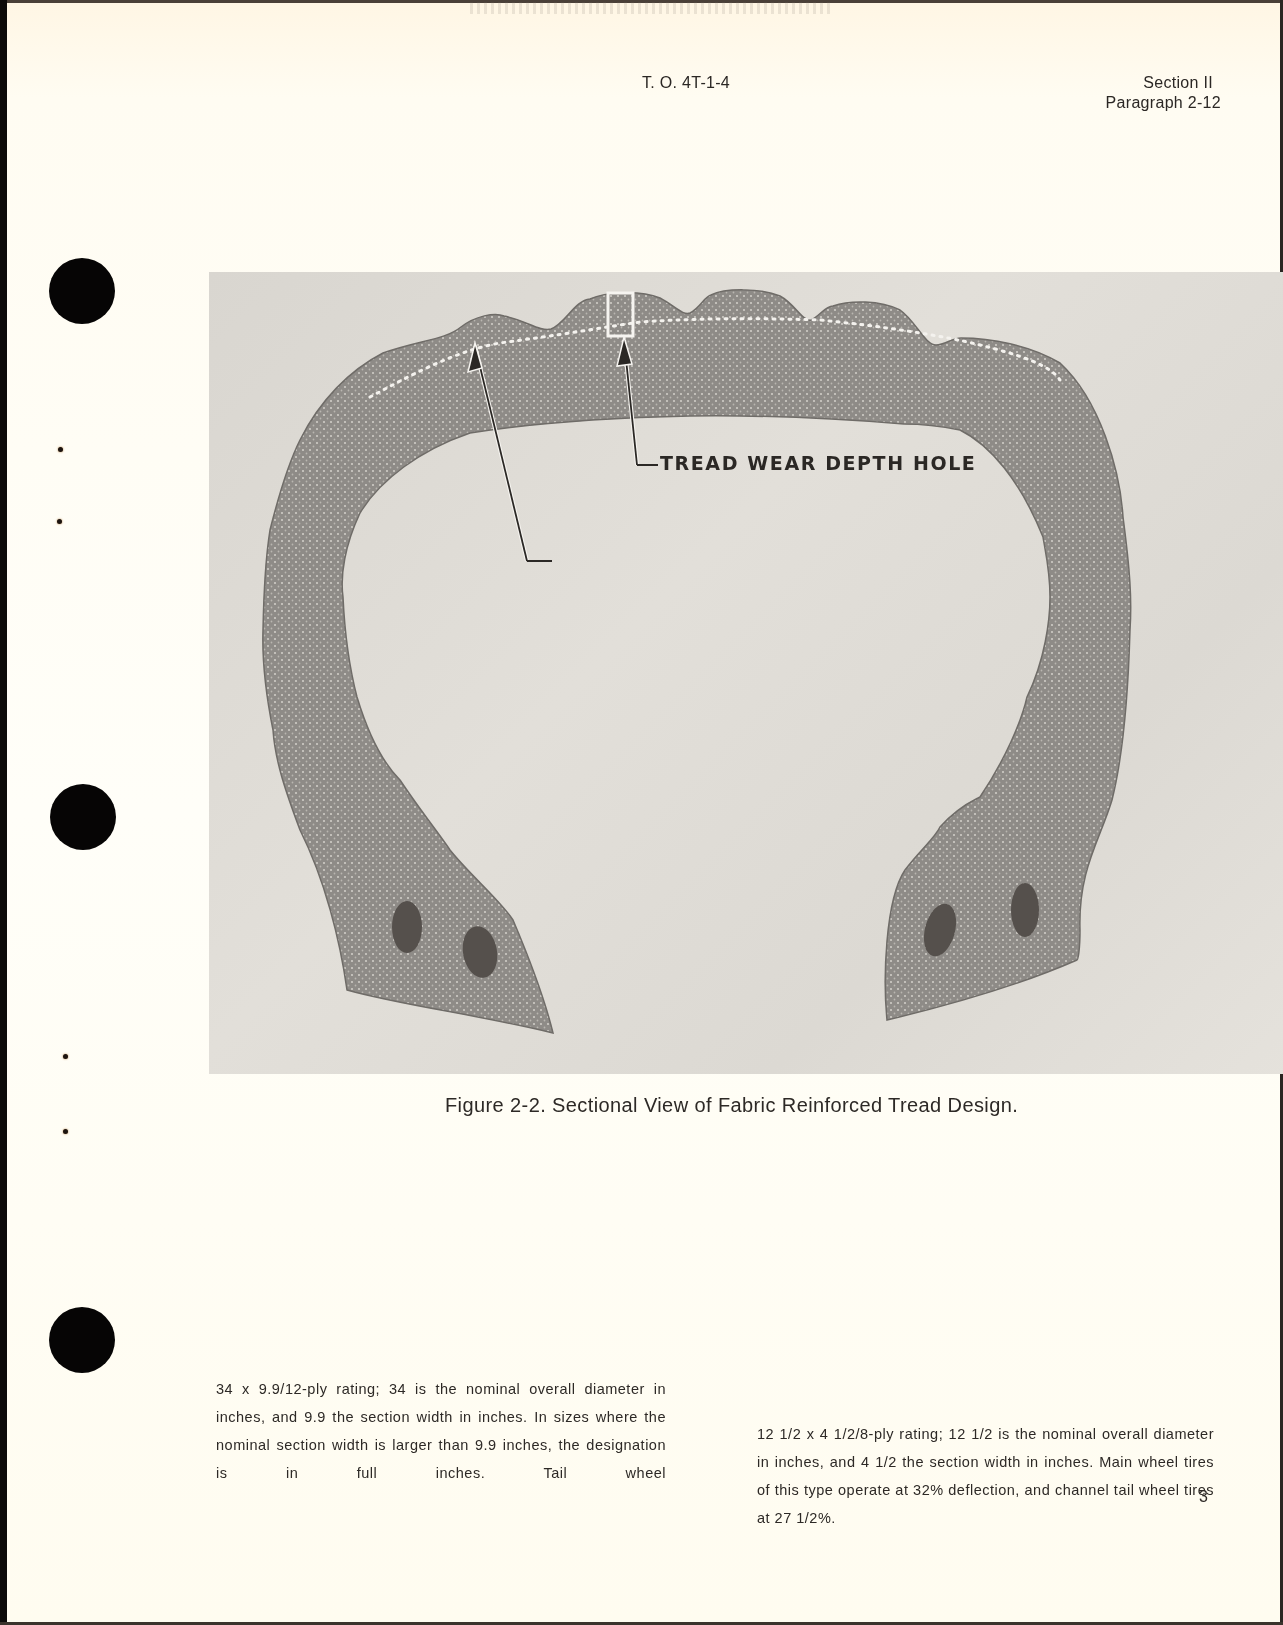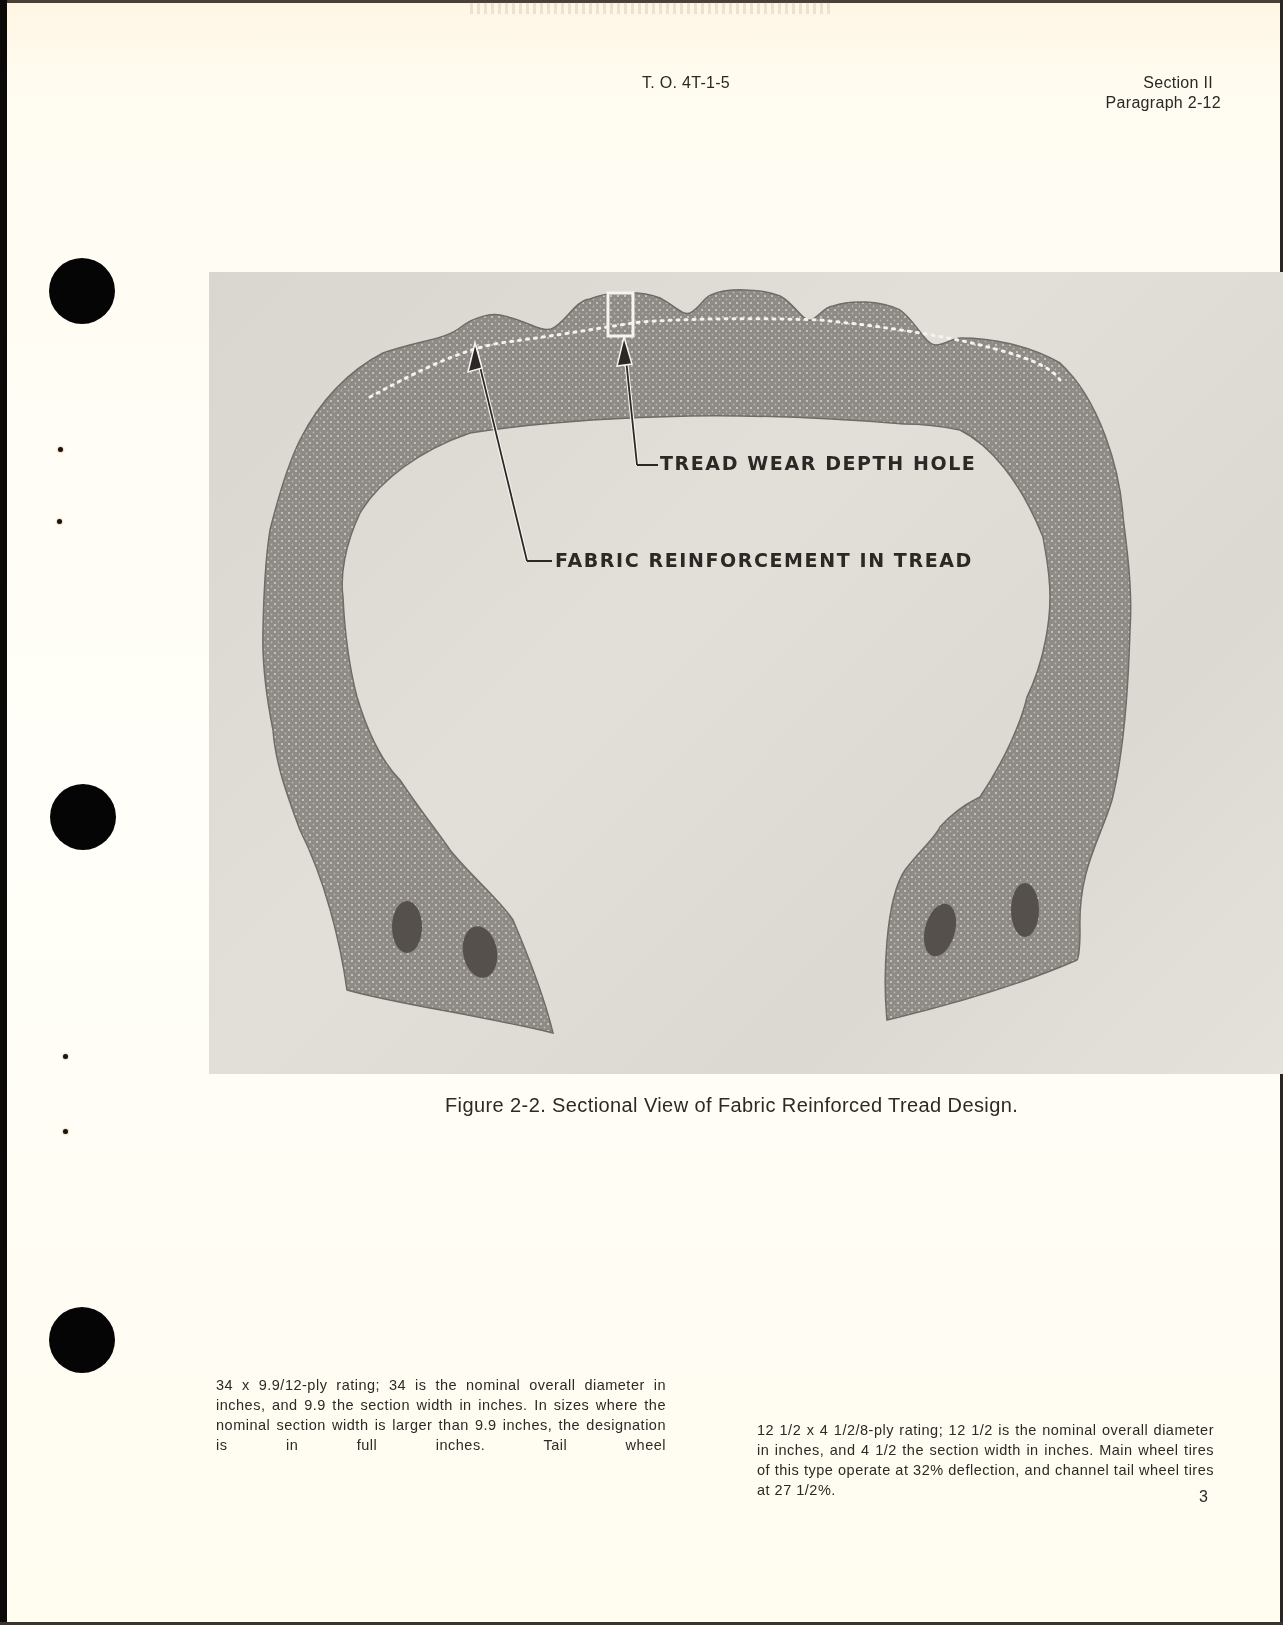--- a/index.html
+++ b/index.html
@@ -38,40 +38,40 @@
     position: absolute; font-family: "DejaVu Sans", sans-serif; font-weight: bold;
     font-size: 19px; letter-spacing: 1.6px; color: #2b2825; white-space: nowrap;
   }
 
   .caption {
     position: absolute; left: 445px; top: 1094px; font-size: 20px;
     letter-spacing: 0.4px; color: #2d2926; white-space: nowrap;
   }
 
   .col {
-    position: absolute; width: 450px; font-size: 14.5px; line-height: 20px;
+    position: absolute; width: 450px; font-size: 14.5px; line-height: 28px;
     text-align: justify; text-align-last: justify; color: #2d2926; letter-spacing: 0.5px;
   }
   .col p { margin: 0; }
   .col-left { left: 216px; top: 1375px; }
   .col-right { left: 757px; top: 1420px; width: 457px; }
   .col-right p.last { text-align-last: left; }
   .pageno { position: absolute; left: 1199px; top: 1488px; font-size: 16px; color: #2d2926; }
 </style>
 </head>
 <body>
 
 <div class="page">
   <div class="edge-top"></div>
   <div class="smudge"></div>
   <div class="edge-left"></div>
   <div class="edge-right"></div>
   <div class="edge-bottom"></div>
 
-  <div class="hdr hdr-to">T. O. 4T-1-5</div>
+  <div class="hdr hdr-to">T. O. 4T-1-4</div>
   <div class="hdr hdr-section">Section II</div>
   <div class="hdr hdr-para">Paragraph 2-12</div>
 
   <div class="hole" style="left:49px; top:258px;"></div>
   <div class="hole" style="left:50px; top:784px;"></div>
   <div class="hole" style="left:49px; top:1307px;"></div>
 
   <div class="dot" style="left:58px; top:447px;"></div>
   <div class="dot" style="left:57px; top:519px;"></div>
   <div class="dot" style="left:63px; top:1054px;"></div>
@@ -140,21 +140,20 @@
       <line x1="475" y1="346" x2="527" y2="561" stroke="#f6f4f0" stroke-width="4"></line>
       <line x1="475" y1="346" x2="527" y2="561" stroke="#2b2825" stroke-width="1.8"></line>
       <path d="M 475 343 L 468 372 L 482 368 Z" fill="#2b2825" stroke="#f6f4f0" stroke-width="1.5"></path>
       <polyline points="527,561 552,561" fill="none" stroke="#2b2825" stroke-width="2"></polyline>
       <line x1="624" y1="340" x2="637" y2="465" stroke="#f6f4f0" stroke-width="4"></line>
       <line x1="624" y1="340" x2="637" y2="465" stroke="#2b2825" stroke-width="1.8"></line>
       <path d="M 624 337 L 617 366 L 632 364 Z" fill="#2b2825" stroke="#f6f4f0" stroke-width="1.5"></path>
       <polyline points="637,465 658,465" fill="none" stroke="#2b2825" stroke-width="2"></polyline>
     </svg>
     <div class="callout" style="left:451px; top:180px;">TREAD WEAR DEPTH HOLE</div>
-    <div class="callout" style="left:346px; top:277px;">FABRIC REINFORCEMENT IN TREAD</div>
   </div>
 
   <div class="caption">Figure 2-2.  Sectional View of Fabric Reinforced Tread Design.</div>
 
   <div class="col col-left">
     <p>34 x 9.9/12-ply rating; 34 is the nominal overall diameter in inches, and 9.9 the section width in inches. In sizes where the nominal section width is larger than 9.9 inches, the designation is in full inches. Tail wheel</p>
   </div>
   <div class="col col-right">
     <p class="last">12 1/2 x 4 1/2/8-ply rating; 12 1/2 is the nominal overall diameter in inches, and 4 1/2 the section width in inches. Main wheel tires of this type operate at 32% deflection, and channel tail wheel tires at 27 1/2%.</p>
   </div>

